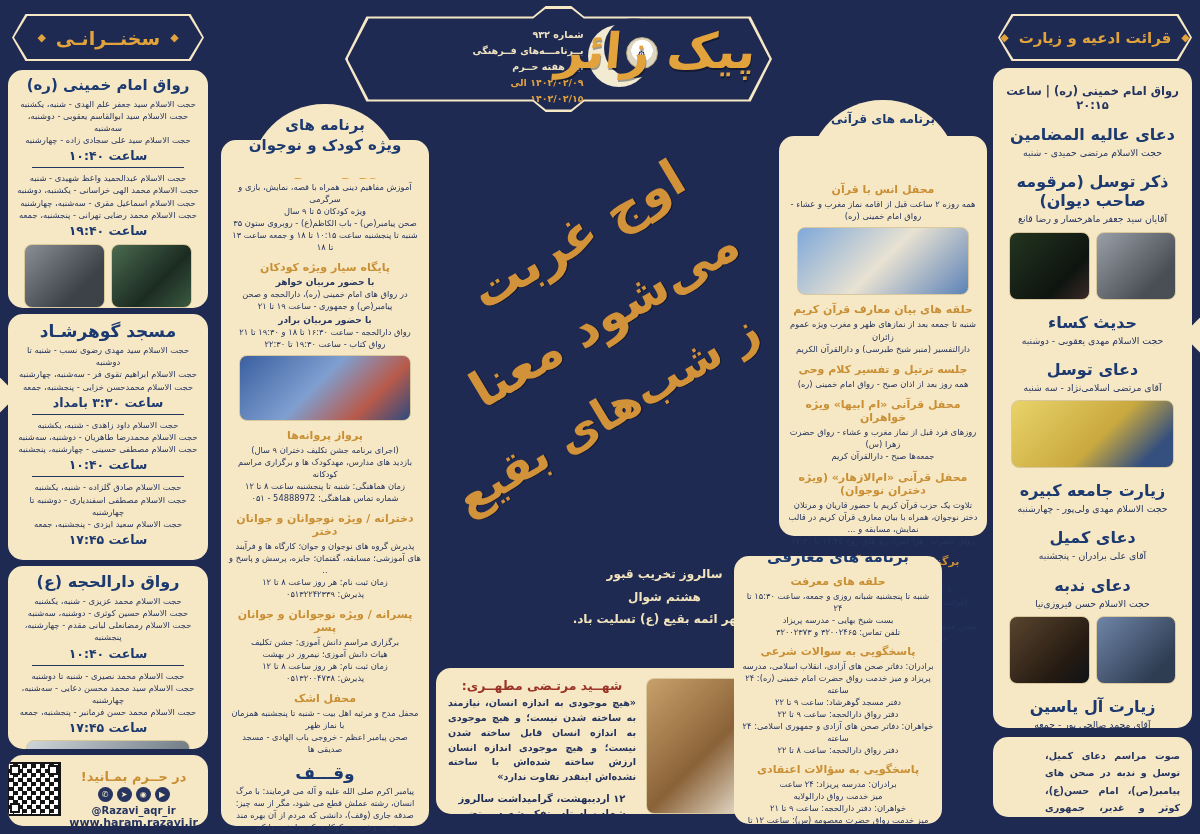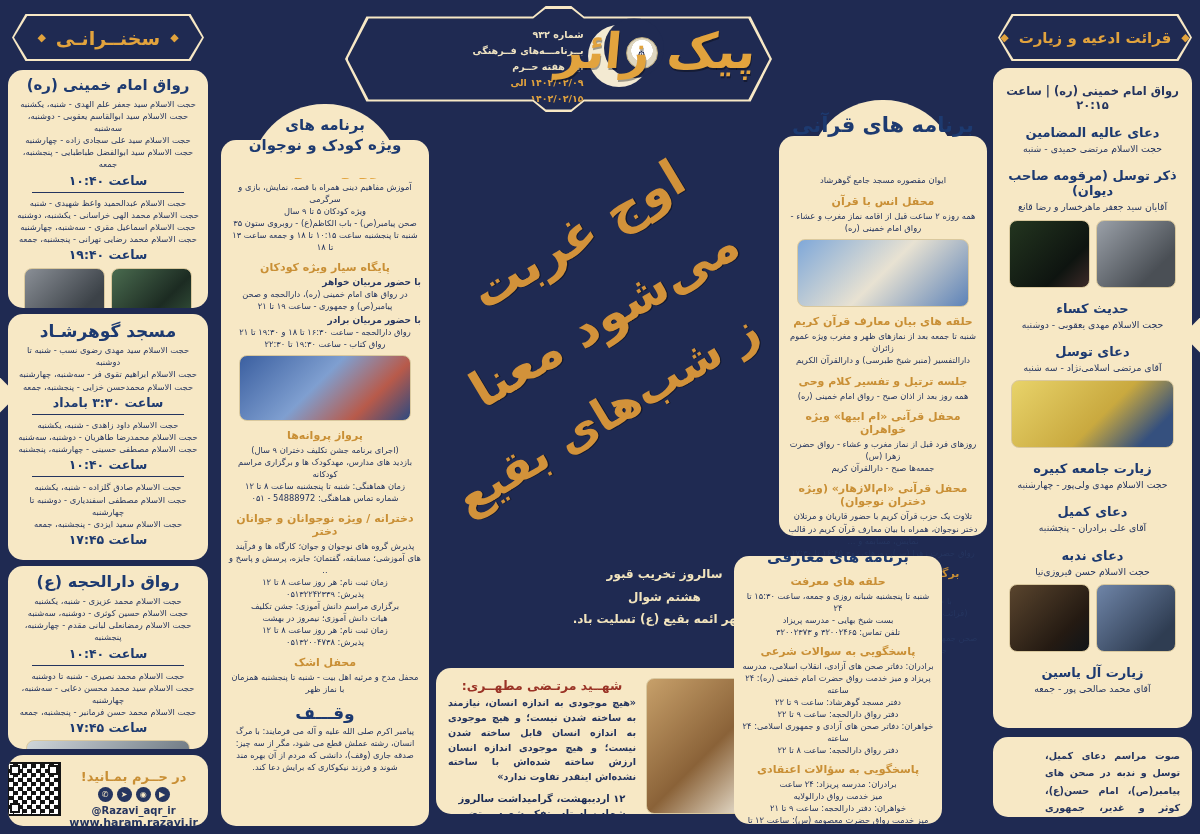--- a/index.html
+++ b/index.html
@@ -19,21 +19,21 @@
     width:110px;height:36px;background:var(--cream);border-radius:55px 55px 0 0;}
   .col-title{position:relative;z-index:2;color:var(--blue);font-weight:bold;text-align:center;
     font-size:15px;line-height:1.3;margin:0 0 2px;}
   .neg{margin-top:-30px;}
   .neg2{margin-top:-14px;}
   
   .it-h{color:var(--blue);font-weight:bold;font-size:12px;text-align:center;margin:9px 0 2px;}
   .it-H{color:var(--blue);font-weight:bold;font-size:17px;text-align:center;margin:8px 0 2px;}
   .it-g{color:var(--gold2);font-weight:bold;font-size:11px;text-align:center;margin:8px 0 2px;}
   .it-G{color:var(--gold);font-weight:bold;font-size:17px;text-align:center;margin:4px 0 2px;}
-  .it-b{color:var(--ink);font-weight:bold;font-size:9px;margin:3px 0 1px;}
+  .it-b{color:var(--ink);font-weight:bold;font-size:9px;text-align:center;margin:3px 0 1px;}
   .it-l{color:var(--ink);font-size:8.4px;text-align:center;line-height:1.45;}
   .it-time{color:var(--blue);font-weight:bold;font-size:12.5px;text-align:center;margin:2px 0 3px;}
   .it-hr{border-top:1px solid var(--ink);margin:4px 16px;}
   .ph{background:#999;border-radius:8px;border:1px solid #d9c89e;}
   .ph-row{display:flex;gap:6px;margin:6px 8px;}
   .ph-row .ph{flex:1;height:62px;}
   .it-img{margin:5px 10px;height:66px;border-radius:8px;}
   
   .ph-speech{background:linear-gradient(135deg,#4a6b4f,#1c2b22 60%,#3a5a40);}
   .ph-portrait{background:linear-gradient(135deg,#8a8f96,#3c4248 70%);}
@@ -80,21 +80,21 @@
     font-weight:bold;text-align:center;line-height:1.85;}
   
   .mot{display:flex;gap:10px;padding:10px 12px;align-items:flex-start;}
   .mot-photo{width:110px;height:134px;border-radius:8px;flex:none;}
   .mot-text{flex:1;}
   .mot-title{color:var(--red);font-weight:bold;font-size:12.5px;text-align:center;margin-bottom:3px;}
   .mot-quote{color:var(--ink);font-weight:bold;font-size:9.6px;line-height:1.55;text-align:justify;}
   .mot-footer{color:#1b2c55;font-weight:bold;font-size:10px;text-align:center;margin-top:6px;line-height:1.5;}
   
   .pr-header{color:var(--ink);font-weight:bold;font-size:11.5px;text-align:center;margin:10px 0 2px;}
-  .pr .it-h{font-size:13px;margin-top:13px;}
+  .pr .it-h{font-size:16px;margin-top:13px;}
   .pr .it-l{font-size:9.3px;}
   .pr .ph-row .ph{height:66px;}
   .pr-note{color:var(--ink);font-weight:bold;font-size:9.6px;line-height:1.8;text-align:justify;padding:10px 12px;}
   
   .stay{display:flex;gap:8px;padding:7px 10px;align-items:center;}
   .stay-text{flex:1;text-align:center;}
   .stay-title{color:var(--gold2);font-weight:bold;font-size:13px;}
   .soc-row{display:flex;justify-content:center;gap:4px;margin:3px 0;}
   .soc{width:15px;height:15px;border-radius:50%;background:var(--ink);color:#f7e8c5;font-size:8px;
     display:flex;align-items:center;justify-content:center;}
@@ -137,21 +137,20 @@
       <span class="dia">◆</span>
     </div>
   </div>
 
   <div class="panel pad" style="left:8px;top:70px;width:200px;height:238px;">
     <div class="col-title">رواق امام خمینی (ره)</div>
     <div>
         <div class="it-l">حجت الاسلام سید جعفر علم الهدی - شنبه، یکشنبه</div>
         <div class="it-l">حجت الاسلام سید ابوالقاسم یعقوبی - دوشنبه، سه‌شنبه</div>
         <div class="it-l">حجت الاسلام سید علی سجادی زاده - چهارشنبه</div>
-        <div class="it-l">حجت الاسلام سید ابوالفضل طباطبایی - پنجشنبه، جمعه</div>
         <div class="it-time">ساعت ۱۰:۴۰</div>
         <div class="it-hr"></div>
         <div class="it-l">حجت الاسلام عبدالحمید واعظ شهیدی - شنبه</div>
         <div class="it-l">حجت الاسلام محمد الهی خراسانی - یکشنبه، دوشنبه</div>
         <div class="it-l">حجت الاسلام اسماعیل مقری - سه‌شنبه، چهارشنبه</div>
         <div class="it-l">حجت الاسلام محمد رضایی تهرانی - پنجشنبه، جمعه</div>
         <div class="it-time">ساعت ۱۹:۴۰</div>
         <div class="ph-row">
           <div class="ph ph-speech"></div>
           <div class="ph ph-portrait"></div>
@@ -237,26 +236,28 @@
         <div class="it-img ph ph-children"></div>
         <div class="it-g">پرواز پروانه‌ها</div>
         <div class="it-l">(اجرای برنامه جشن تکلیف دختران ۹ سال)</div>
         <div class="it-l">بازدید های مدارس، مهدکودک ها و برگزاری مراسم کودکانه</div>
         <div class="it-l">زمان هماهنگی: شنبه تا پنجشنبه ساعت ۸ تا ۱۲</div>
         <div class="it-l">شماره تماس هماهنگی: 54888972 - ۰۵۱</div>
         <div class="it-g">دخترانه / ویژه نوجوانان و جوانان دختر</div>
         <div class="it-l">پذیرش گروه های نوجوان و جوان؛ کارگاه ها و فرآیند های آموزشی؛ مسابقه، گفتمان؛ جایزه، پرسش و پاسخ و ..</div>
         <div class="it-l">زمان ثبت نام: هر روز ساعت ۸ تا ۱۲</div>
         <div class="it-l">پذیرش: ۰۵۱۳۲۲۴۲۳۳۹</div>
+        <div class="it-g">پسرانه / ویژه نوجوانان و جوانان پسر</div>
         <div class="it-l">برگزاری مراسم دانش آموزی: جشن تکلیف</div>
         <div class="it-l">هیات دانش آموزی؛ نیمروز در بهشت</div>
         <div class="it-l">زمان ثبت نام: هر روز ساعت ۸ تا ۱۲</div>
         <div class="it-l">پذیرش: ۰۵۱۳۲۰۰۴۷۳۸</div>
         <div class="it-g">محفل اشک</div>
         <div class="it-l">محفل مدح و مرثیه اهل بیت - شنبه تا پنجشنبه همزمان با نماز ظهر</div>
+        <div class="it-l">صحن پیامبر اعظم - خروجی باب الهادی - مسجد صدیقی ها</div>
         <div class="it-H">وقـــف</div>
         <div class="it-l">پیامبر اکرم صلی الله علیه و آله می فرمایند: با مرگ انسان، رشته عملش قطع می شود، مگر از سه چیز: صدقه جاری (وقف)، دانشی که مردم از آن بهره مند شوند و فرزند نیکوکاری که برایش دعا کند.</div>
       </div>
   </div>
 
   <div class="callig">
     <div class="callig-rot">
       <div class="cl cl1">اوج غربت</div>
       <div class="cl cl2">می‌شود معنا</div>
       <div class="cl cl3">ز شب‌های بقیع</div>
@@ -273,21 +274,21 @@
       <div class="mot-photo ph ph-motahari"></div>
       <div class="mot-text">
         <div class="mot-title">شهــید مرتـضی مطهــری:</div>
         <div class="mot-quote">«هیچ موجودی به اندازه انسان، نیازمند به ساخته شدن نیست؛ و هیچ موجودی به اندازه انسان قابل ساخته شدن نیست؛ و هیچ موجودی اندازه انسان ارزش ساخته شده‌اش با ساخته نشده‌اش اینقدر تفاوت ندارد»</div>
         <div class="mot-footer">۱۲ اردیبهشت، گرامیداشت سالروز شهادت استاد متفکر شهید مرتضی مطهری و روز معلم</div>
       </div>
     </div>
   </div>
 
   <div class="panel pad dome qrn" style="left:779px;top:136px;width:208px;height:400px;">
-    <div class="col-title neg" style="font-size:21px;">برنامه های قرآنی</div>
+    <div class="col-title neg" style="font-size:12px;">برنامه های قرآنی</div>
     <div>
         <div class="it-g">ترتیل سوره یاسین</div>
         <div class="it-l">همه روزه پس از اقامه نماز صبح</div>
         <div class="it-l">ایوان مقصوره مسجد جامع گوهرشاد</div>
         <div class="it-g">محفل انس با قرآن</div>
         <div class="it-l">همه روزه ۲ ساعت قبل از اقامه نماز مغرب و عشاء - رواق امام خمینی (ره)</div>
         <div class="it-img ph ph-reciter"></div>
         <div class="it-g">حلقه های بیان معارف قرآن کریم</div>
         <div class="it-l">شنبه تا جمعه بعد از نمازهای ظهر و مغرب ویژه عموم زائران</div>
         <div class="it-l">دارالتفسیر (منبر شیخ طبرسی) و دارالقرآن الکریم</div>

